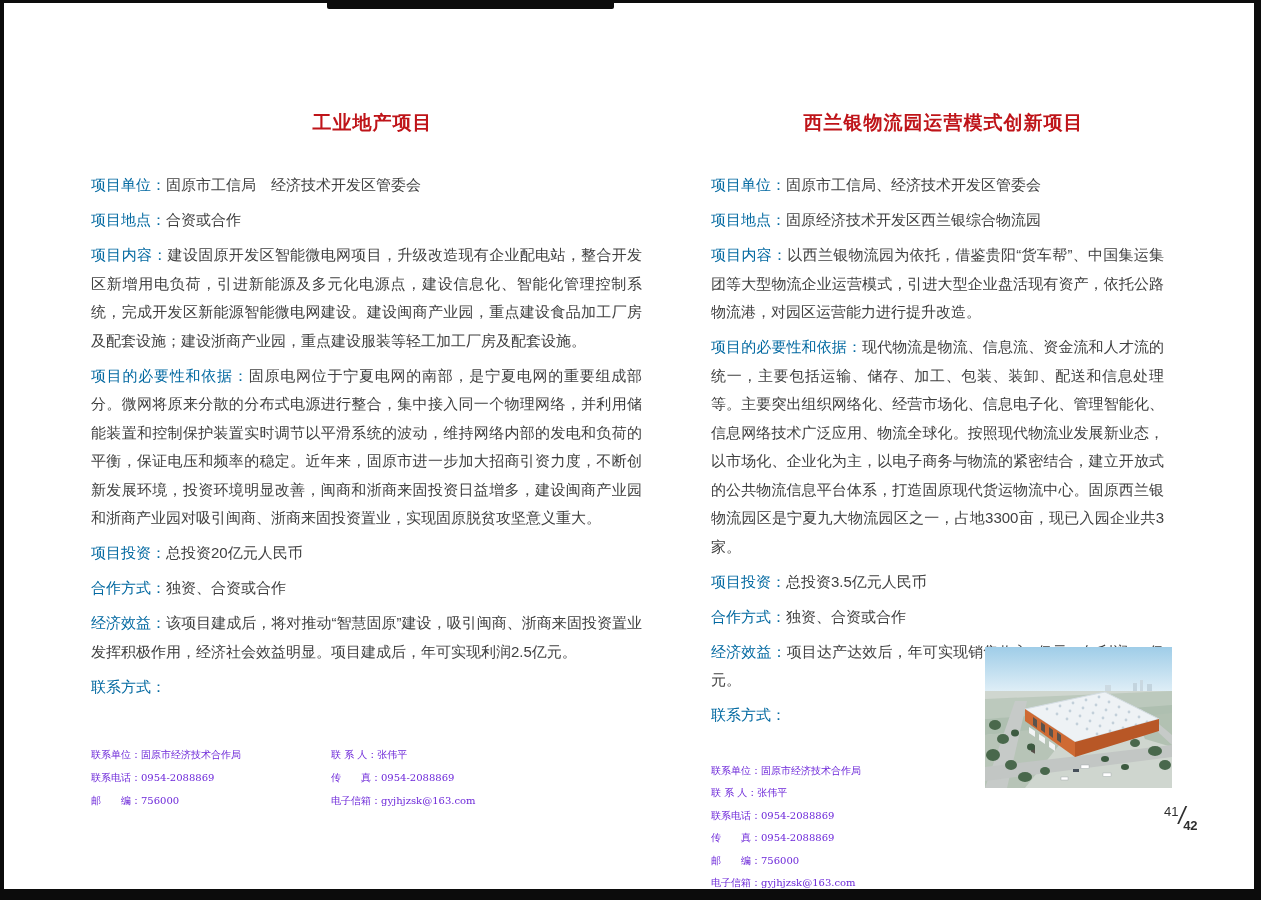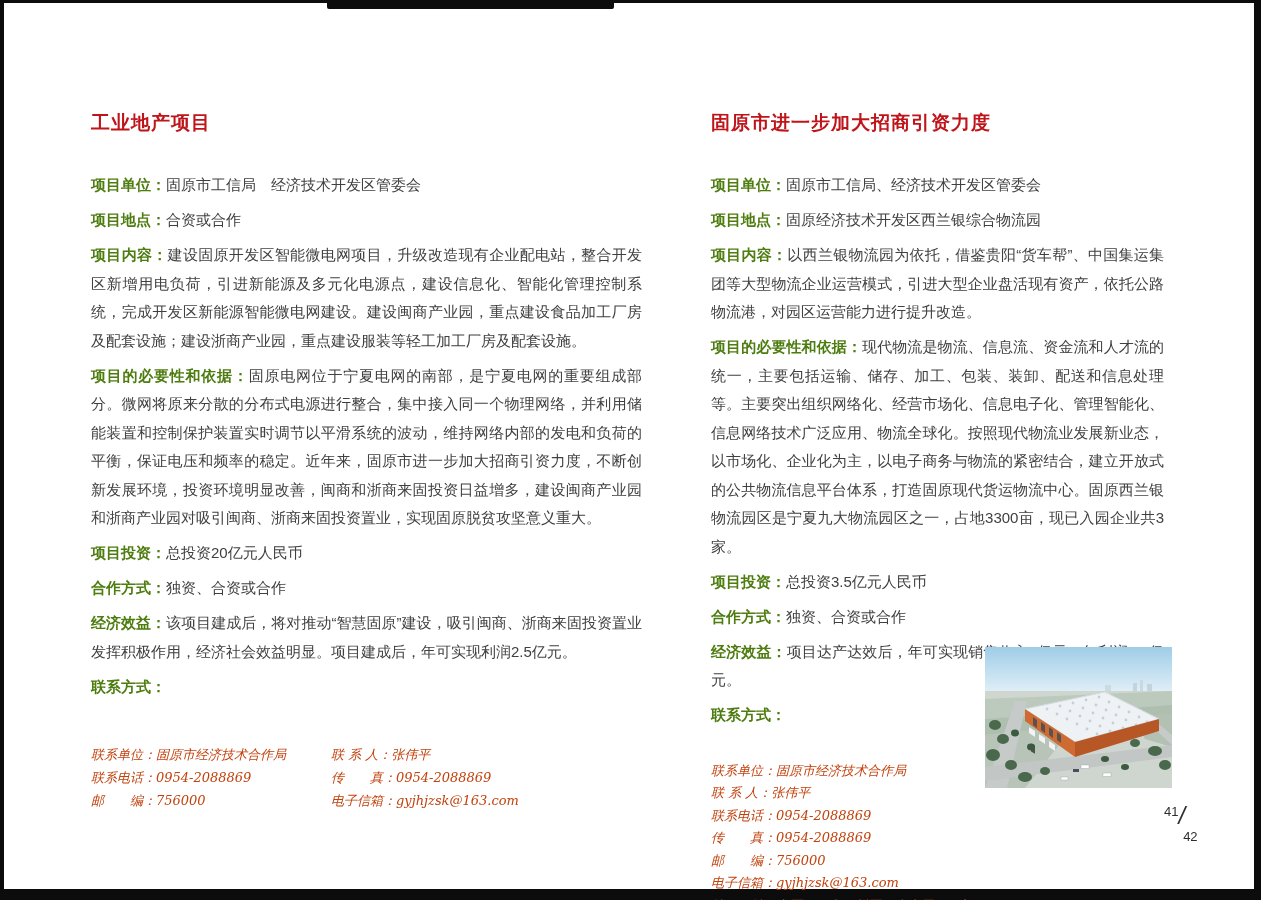--- a/index.html
+++ b/index.html
@@ -14,50 +14,50 @@
   .frame-top-tab{left:327px;top:0;width:287px;height:9px;border-radius:0 0 2px 2px;}
   .frame-left{left:0;top:0;width:4px;height:900px;}
   .frame-right{left:1254px;top:0;width:7px;height:900px;}
   .frame-bottom{left:0;top:889px;width:1261px;height:11px;}
 
   .article{position:absolute;top:112px;}
   .article.left{left:91px;width:551px;}
   .article.right{left:711px;width:453px;}
 
   h1.title{
-    margin:0 0 37px 0;font-size:19px;line-height:22px;font-weight:bold;
-    color:#bf1419;letter-spacing:1px;
+    margin:0 0 37px 12px;font-size:19px;line-height:22px;font-weight:bold;
+    color:#bf1419;letter-spacing:1px;text-align:center;
   }
   .field{
     margin:0 0 6.5px 0;font-size:15px;line-height:28.5px;text-align:justify;
     color:#404040;
   }
-  .field .lbl{color:#4d7c0f;font-weight:bold;}
+  .field .lbl{color:#0369a1;font-weight:normal;}
   .contact{
     margin-top:42px;
-    font-family:"DejaVu Serif","Liberation Serif",serif;font-style:italic;
-    font-size:13px;color:#c2410c;
+    font-family:"DejaVu Serif","Liberation Serif",serif;
+    font-size:10px;color:#6d28d9;
   }
   .article.right .contact{margin-top:30px;width:300px;}
   .c-row{display:flex;line-height:23px;}
   .article.right .c-row{line-height:22.5px;}
   .c-cell{white-space:nowrap;}
   .c-cell.first{width:240px;}
   .c-lbl{display:inline-block;}
   .photo{
     position:absolute;left:985px;top:647px;width:187px;height:141px;
     overflow:hidden;
   }
   .pagenum{
     position:absolute;left:1164px;top:801px;width:60px;
     font-size:13px;color:#2e2e2e;font-family:"Liberation Sans",sans-serif;
   }
   .pagenum .pn-top{position:relative;top:-7px;left:0;text-align:center;}
   .pagenum .pn-slash{font-size:24px;font-style:italic;position:relative;top:1px;letter-spacing:-2px;}
-  .pagenum .pn-bot{position:relative;top:18px;}
+  .pagenum .pn-bot{position:relative;top:7px;font-weight:bold;}
 </style>
 </head>
 <body>
 
 <div class="frame frame-top"></div>
 <div class="frame frame-top-tab"></div>
 <div class="frame frame-left"></div>
 <div class="frame frame-right"></div>
 <div class="frame frame-bottom"></div>
 
@@ -83,21 +83,21 @@
         <span class="c-cell"><span class="c-lbl">传　　真： </span><span>0954-2088869</span></span>
       </div>
       <div class="c-row">
         <span class="c-cell first"><span class="c-lbl">邮　　编： </span><span>756000</span></span>
         <span class="c-cell"><span class="c-lbl">电子信箱： </span><span>gyjhjzsk@163.com</span></span>
       </div>
     </div>
 </div>
 
 <div class="article right">
-  <h1 class="title">固原市进一步加大招商引资力度</h1>
+  <h1 class="title">西兰银物流园运营模式创新项目</h1>
   <div class="fields" id="right-fields">
       <p class="field"><span class="lbl">项目单位：</span><span>固原市工信局、经济技术开发区管委会</span></p>
       <p class="field"><span class="lbl">项目地点：</span><span>固原经济技术开发区西兰银综合物流园</span></p>
       <p class="field"><span class="lbl">项目内容：</span><span>以西兰银物流园为依托，借鉴贵阳“货车帮”、中国集运集团等大型物流企业运营模式，引进大型企业盘活现有资产，依托公路物流港，对园区运营能力进行提升改造。</span></p>
       <p class="field"><span class="lbl">项目的必要性和依据：</span><span>现代物流是物流、信息流、资金流和人才流的统一，主要包括运输、储存、加工、包装、装卸、配送和信息处理等。主要突出组织网络化、经营市场化、信息电子化、管理智能化、信息网络技术广泛应用、物流全球化。按照现代物流业发展新业态，以市场化、企业化为主，以电子商务与物流的紧密结合，建立开放式的公共物流信息平台体系，打造固原现代货运物流中心。固原西兰银物流园区是宁夏九大物流园区之一，占地3300亩，现已入园企业共3家。</span></p>
       <p class="field"><span class="lbl">项目投资：</span><span>总投资3.5亿元人民币</span></p>
       <p class="field"><span class="lbl">合作方式：</span><span>独资、合资或合作</span></p>
       <p class="field"><span class="lbl">经济效益：</span><span>项目达产达效后，年可实现销售收入5亿元，年利润0.5亿元。</span></p>
       <p class="field"><span class="lbl">联系方式：</span><span></span></p>
     </div>

